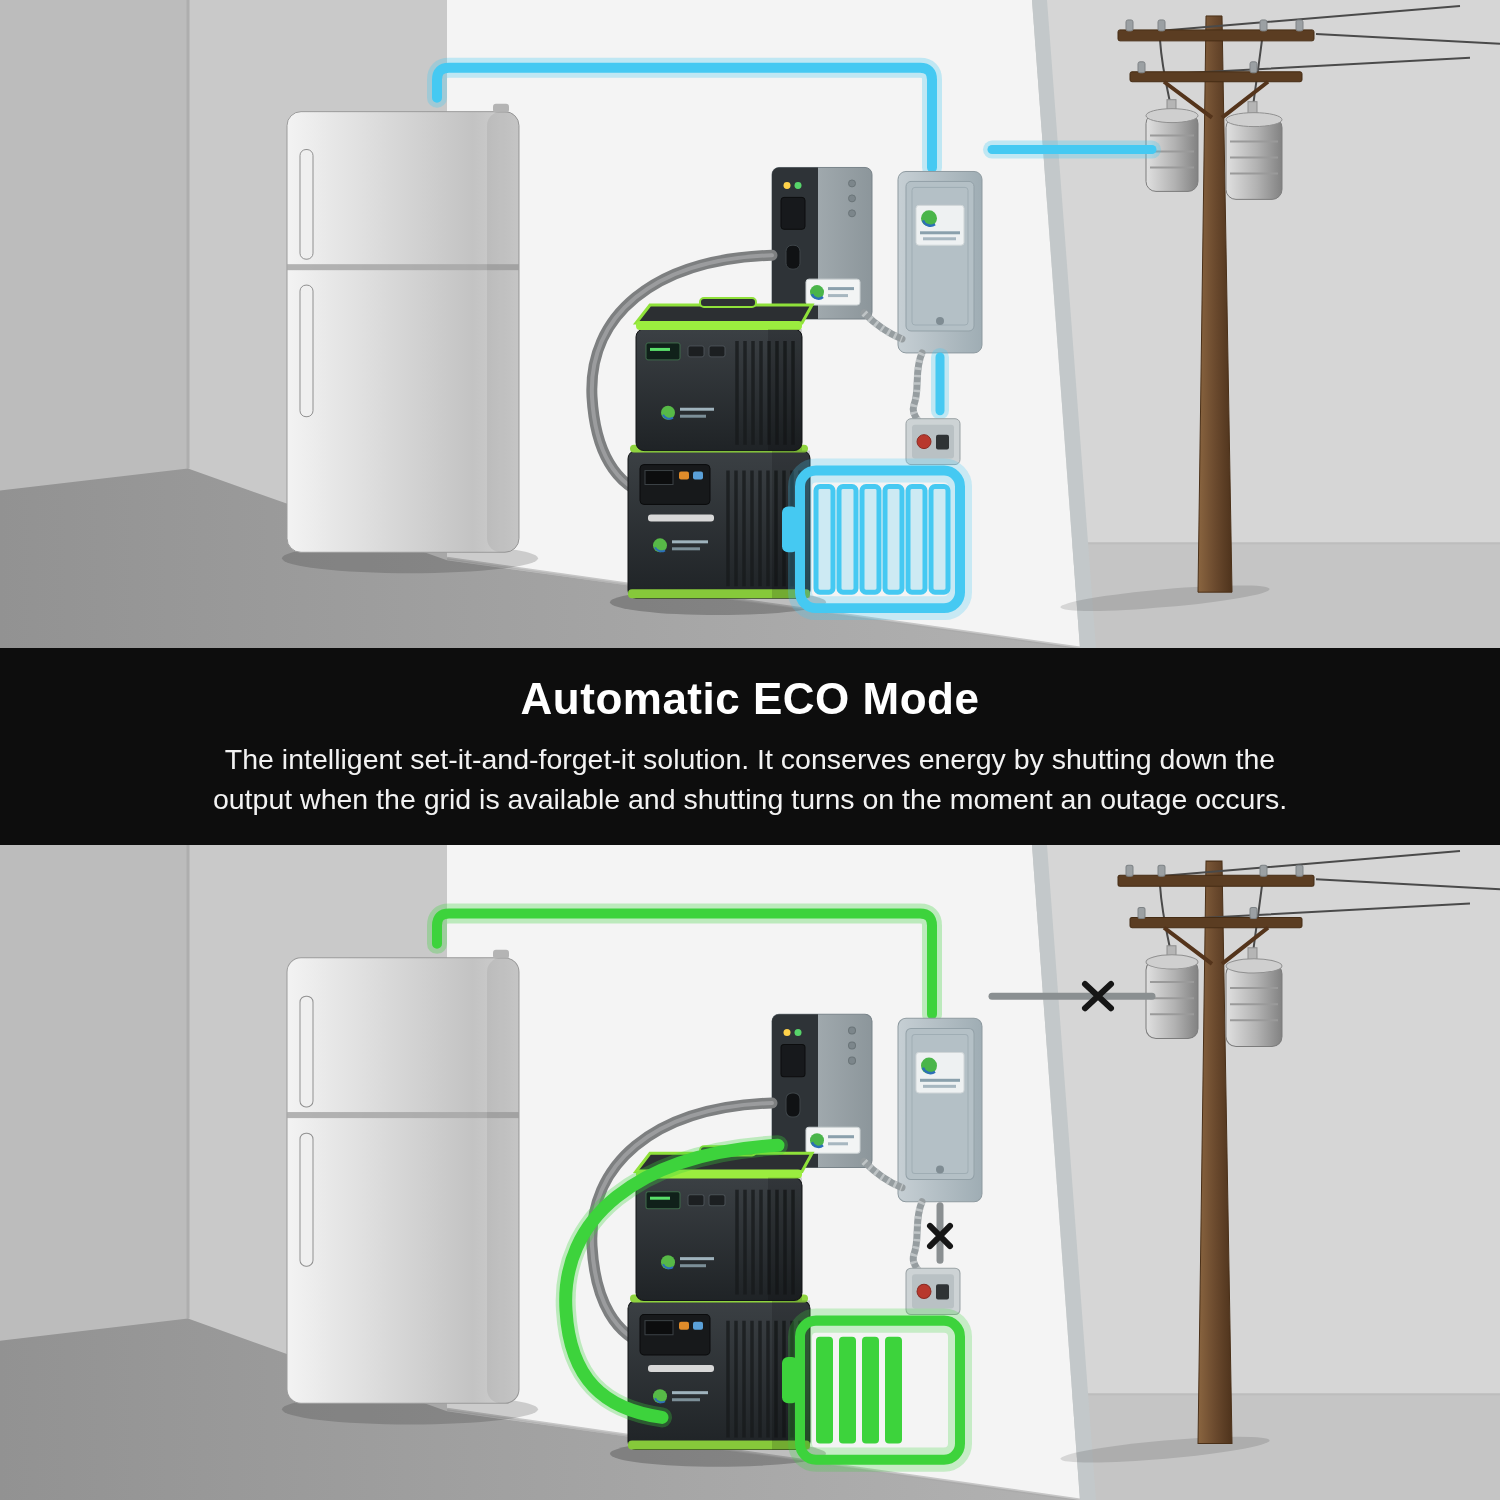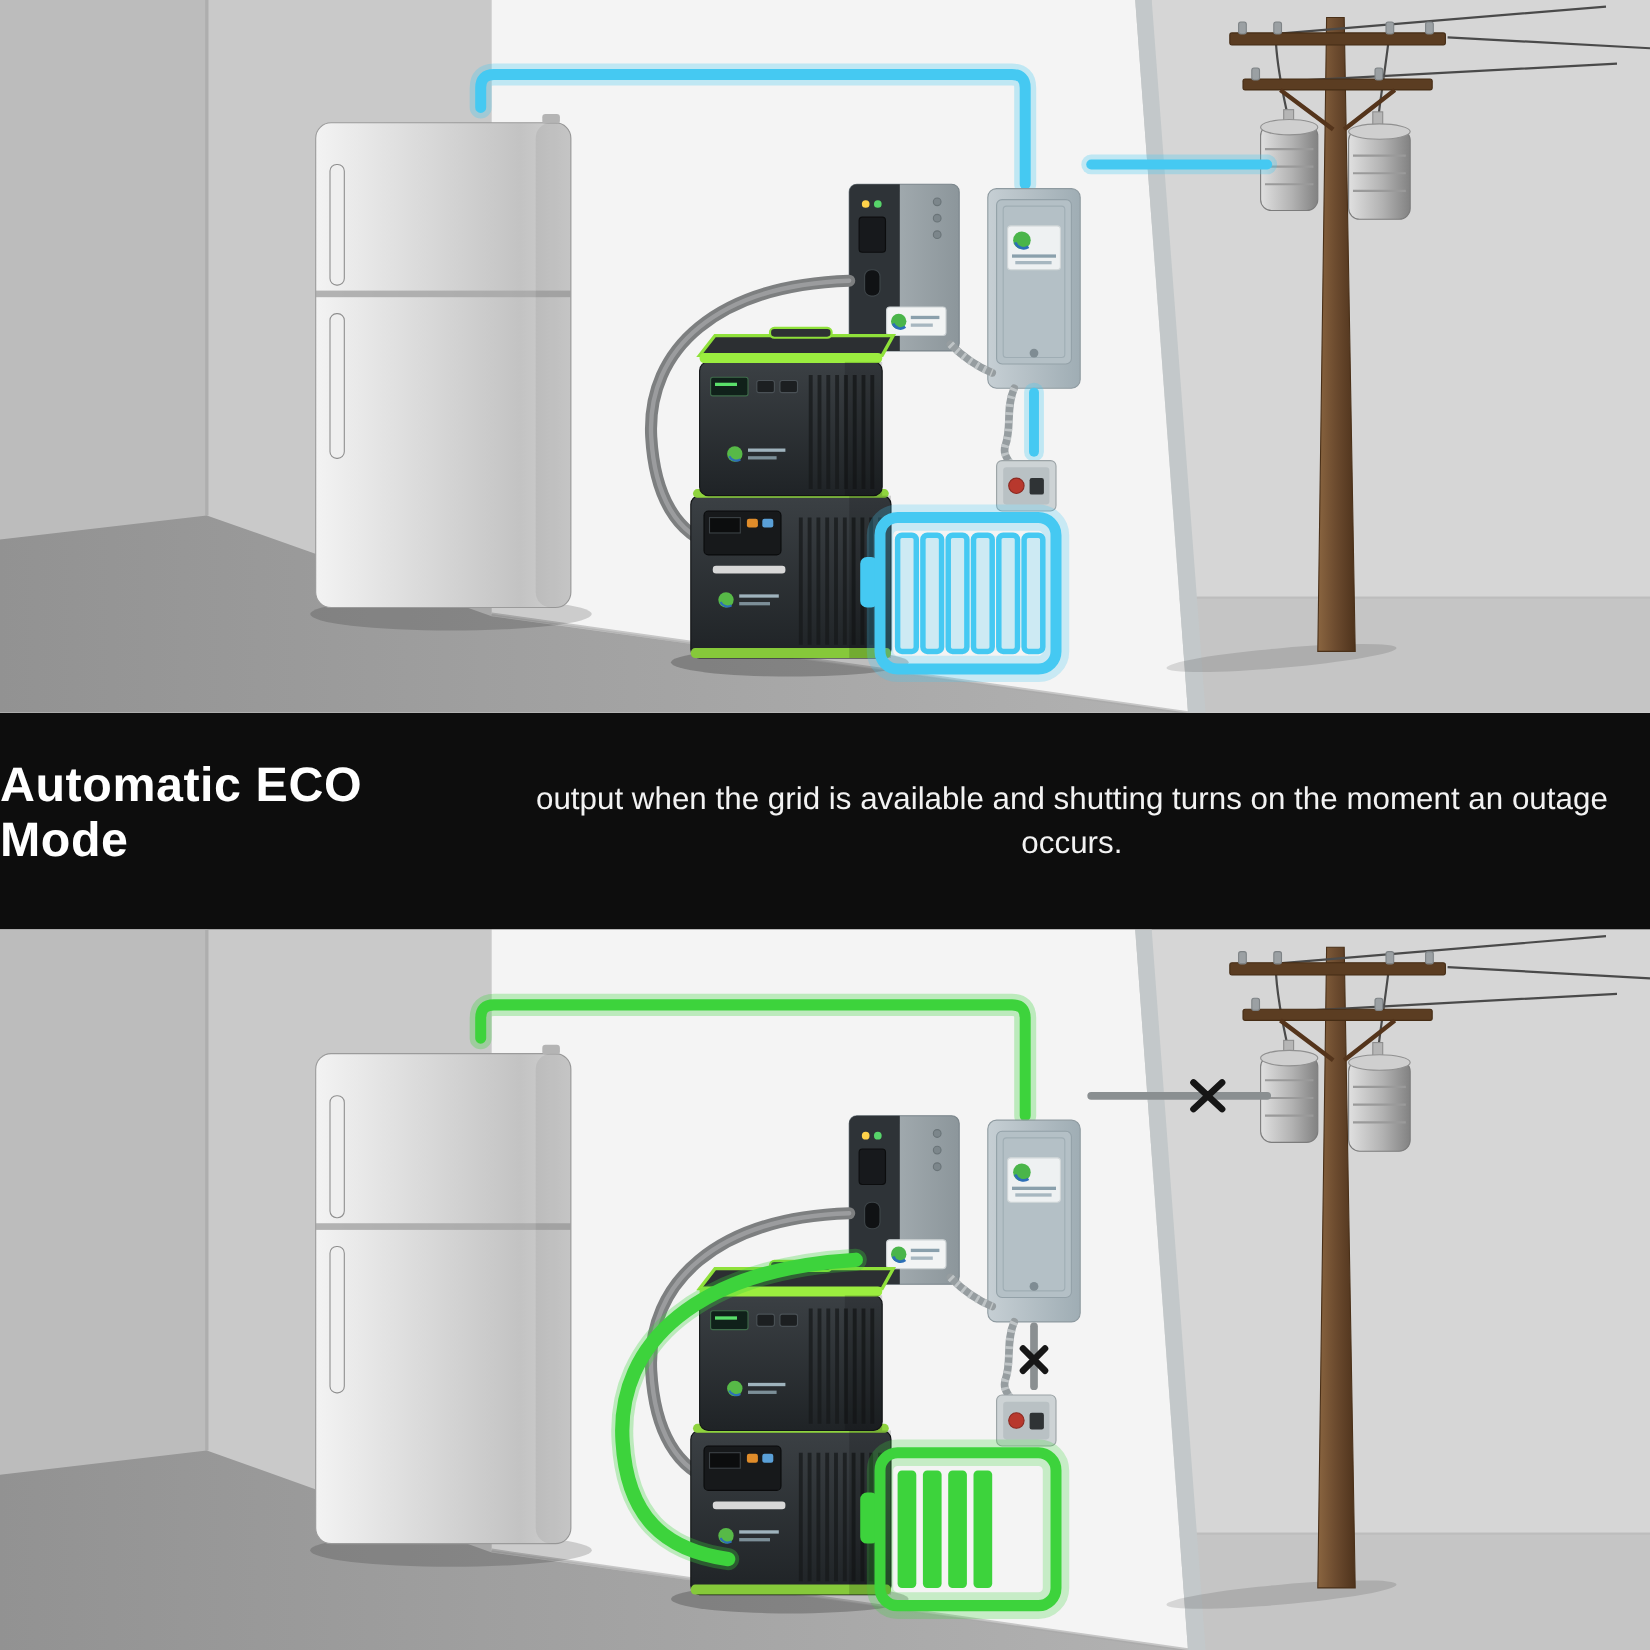--- a/index.html
+++ b/index.html
@@ -8,21 +8,21 @@
     font-family:"Liberation Sans", sans-serif;
   }
   .page{width:1500px;height:1500px;display:flex;flex-direction:column;}
   .scene{width:1500px;height:648px;position:relative;
     --flow:#45c9f2; --grid-wire:#45c9f2;}
   .scene svg{display:block;width:1500px;height:100%;}
   .scene[data-scene-mount="1"]{height:655px;}
 
   
   .banner{height:197px;background:#0d0d0d;color:#ffffff;display:flex;
-    flex-direction:row;align-items:center;justify-content:center;}
+    flex-direction:column;align-items:center;justify-content:center;}
   .banner-title{font-size:44px;font-weight:bold;margin:0 0 16px 0;letter-spacing:.5px;}
   .banner-desc{font-size:28.5px;line-height:1.4;color:#f2f2f2;text-align:center;margin:0;}
 
   
   .flow-glow{fill:none;stroke:var(--flow);stroke-width:20;stroke-linecap:round;
     stroke-linejoin:round;opacity:.30;}
   .flow-core{fill:none;stroke:var(--flow);stroke-width:10;stroke-linecap:round;
     stroke-linejoin:round;}
   .grid-feed-glow,.branch-glow{fill:none;stroke:var(--flow);stroke-width:18;
     stroke-linecap:round;opacity:.30;}
@@ -266,20 +266,21 @@
       <rect class="battery-bar" x="862" y="488" width="17" height="106" rx="4"></rect>
       <rect class="battery-bar" x="885" y="488" width="17" height="106" rx="4"></rect>
       <rect class="battery-bar" x="908" y="488" width="17" height="106" rx="4"></rect>
       <rect class="battery-bar" x="931" y="488" width="17" height="106" rx="4"></rect>
     </g>
   </svg>
 </div>
 
   <div class="banner">
     <h1 class="banner-title">Automatic ECO Mode</h1>
+    <p class="banner-desc">The intelligent set-it-and-forget-it solution. It conserves energy by shutting down the</p>
     <p class="banner-desc">output when the grid is available and shutting turns on the moment an outage occurs.</p>
   </div>
 
   <div class="scene mode-outage" data-scene-mount="1" style="--flow: #3dd33c; --grid-wire: #8a8f91;">
   <svg viewBox="0 0 1500 650" preserveAspectRatio="none">
     <defs>
       <linearGradient id="gFridge" x1="0" y1="0" x2="1" y2="0">
         <stop offset="0" stop-color="#f3f3f3"></stop>
             <stop offset=".45" stop-color="#d8d8d8"></stop>
         <stop offset=".8" stop-color="#c3c3c3"></stop>

